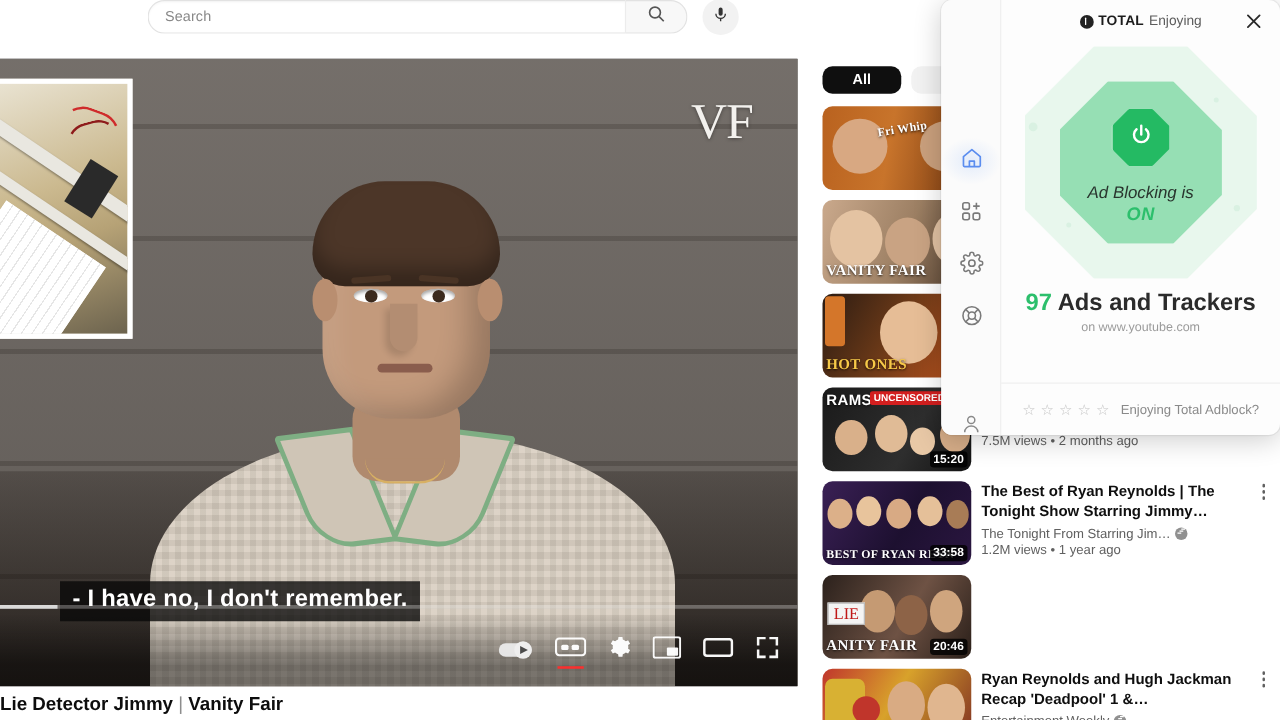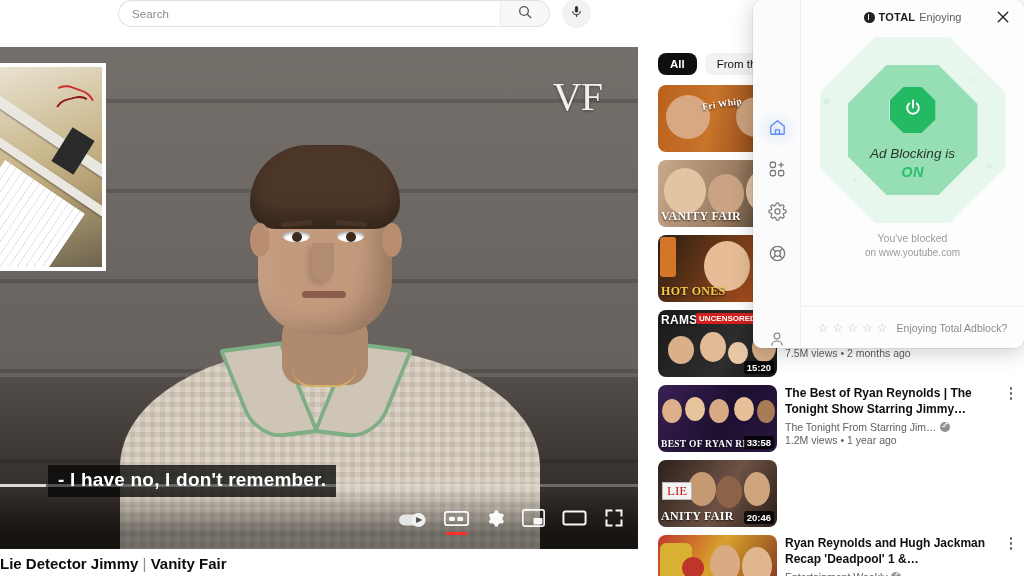--- a/index.html
+++ b/index.html
@@ -210,21 +210,21 @@
   .video-title .sep { color: #8d8d8d; font-weight: normal; }
 
   
   .rail {
     position: absolute; left: 650px; top: 47px;
     width: 374px; height: 529px;
     background: #fff; overflow: hidden;
   }
   .chips { display: flex; gap: 8px; padding: 6px 0 10px 8px; }
   .chip {
-    font-size: 11.5px; padding: 5px 12px; border-radius: 8px;
+    font-size: 11.5px; padding: 5px 24px; border-radius: 8px;
     background: #f2f2f2; color: #0f0f0f; white-space: nowrap; cursor: pointer;
   }
   .chip.active { background: #0f0f0f; color: #fff; font-weight: bold; }
 
   .vrow { display: flex; gap: 8px; padding: 0 6px 8px 8px; cursor: pointer; }
   .thumb {
     position: relative; width: 119px; height: 67px; border-radius: 8px;
     overflow: hidden; flex: 0 0 119px; background: #222;
   }
   .dur {
@@ -693,21 +693,24 @@
           </span>
         </div>
 
         <div class="hero-text">
           <div class="hero-l1">Ad Blocking is</div>
           <div class="hero-l2">ON</div>
         </div>
       </div>
 
       <div class="ap-stats">
-        <div class="st-l1">You've blocked</div>
+        <div class="st-l2">
+          <span class="num">97</span>
+          <span>Ads and Trackers</span>
+        </div>
         <div class="st-l3">on www.youtube.com</div>
       </div>
     </div>
 
     <div class="ap-foot">
       <div class="stars">
         <span class="star">☆</span>
         <span class="star">☆</span>
         <span class="star">☆</span>
         <span class="star">☆</span>

